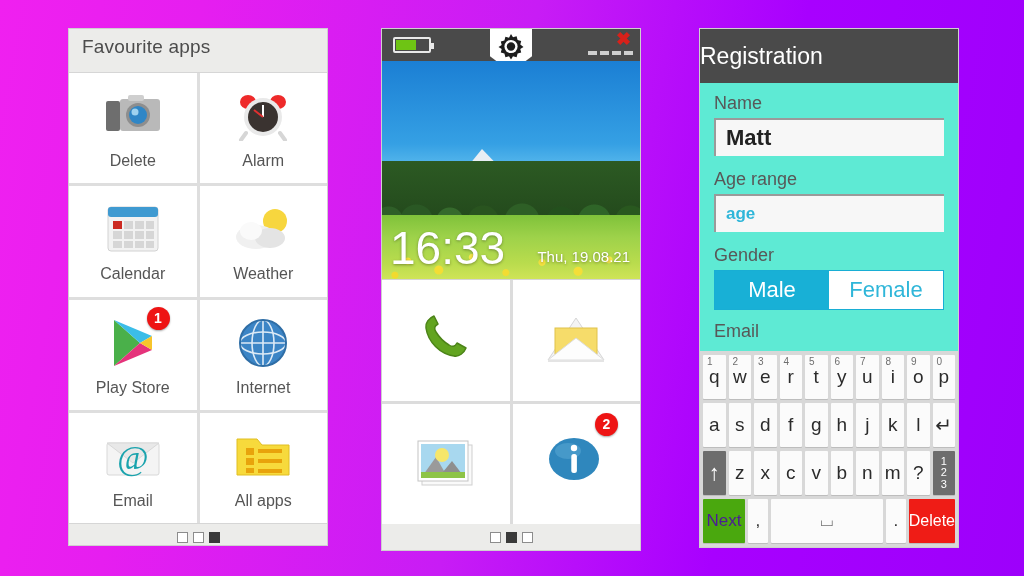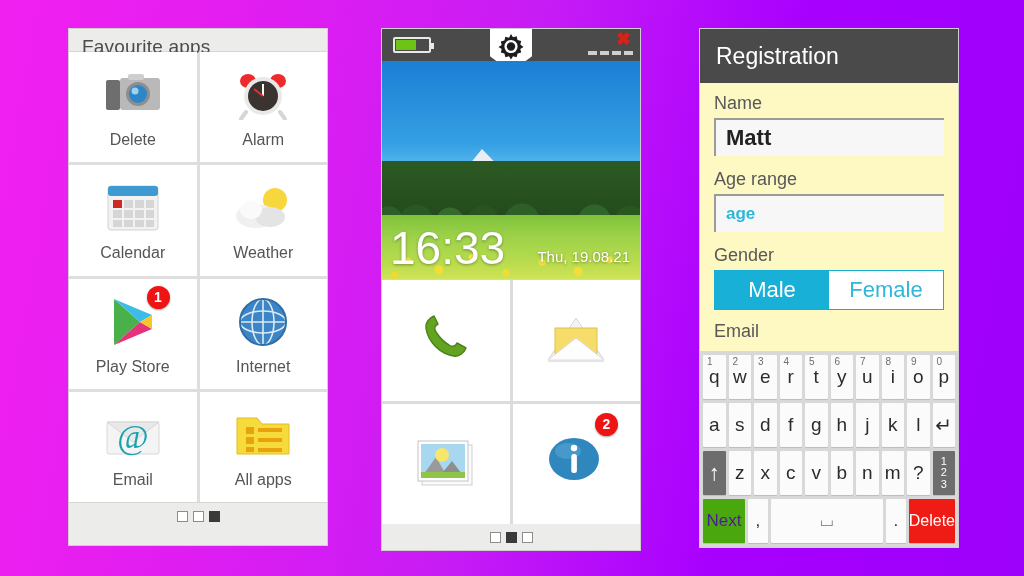--- a/index.html
+++ b/index.html
@@ -16,21 +16,21 @@
     background: #ececeb;
     border: 1px solid #cfcfcf;
     overflow: hidden;
   }
   #phone-favourites { left: 68px; top: 28px; width: 260px; height: 518px; }
   #phone-home       { left: 381px; top: 28px; width: 260px; height: 523px; }
   #phone-reg        { left: 699px; top: 28px; width: 260px; height: 520px; }
 
   
   .fav-title {
-    height: 22px; line-height: 36px;
+    height: 43px; line-height: 36px;
     padding-left: 13px;
     font-size: 19px; color: #4c4c4c;
     background: #ececea;
     letter-spacing: .2px;
     border-radius: 16px;
   }
   .fav-grid {
     display: grid;
     grid-template-columns: 1fr 1fr;
     grid-template-rows: repeat(4, 1fr);
@@ -169,24 +169,24 @@
     border-top: 1px solid #d4d4d4;
   }
   .home-cell {
     background: #fff; position: relative;
     display: flex; align-items: center; justify-content: center;
   }
 
   
   .reg-head {
     height: 54px; background: #4a4a4a;
-    display: flex; align-items: center; padding-left: 16px;
+    display: flex; align-items: center; 
   }
   .reg-head span { color: #fff; font-size: 23px; font-weight: 300; }
-  .reg-body { background: #fef9c3; padding: 10px 14px 0 14px; height: 310px; }
+  .reg-body { background: #5eead4; padding: 10px 14px 0 14px; height: 310px; }
   .reg-label { font-size: 18px; color: #585858; margin-bottom: 4px; }
   .reg-field {
     background: #f7f7f7;
     border-left: 2px solid #9a9a9a;
     border-top: 2px solid #9a9a9a;
     border-right: none; border-bottom: none;
     height: 38px;
     display: flex; align-items: center;
     padding-left: 10px;
     margin-bottom: 13px;

